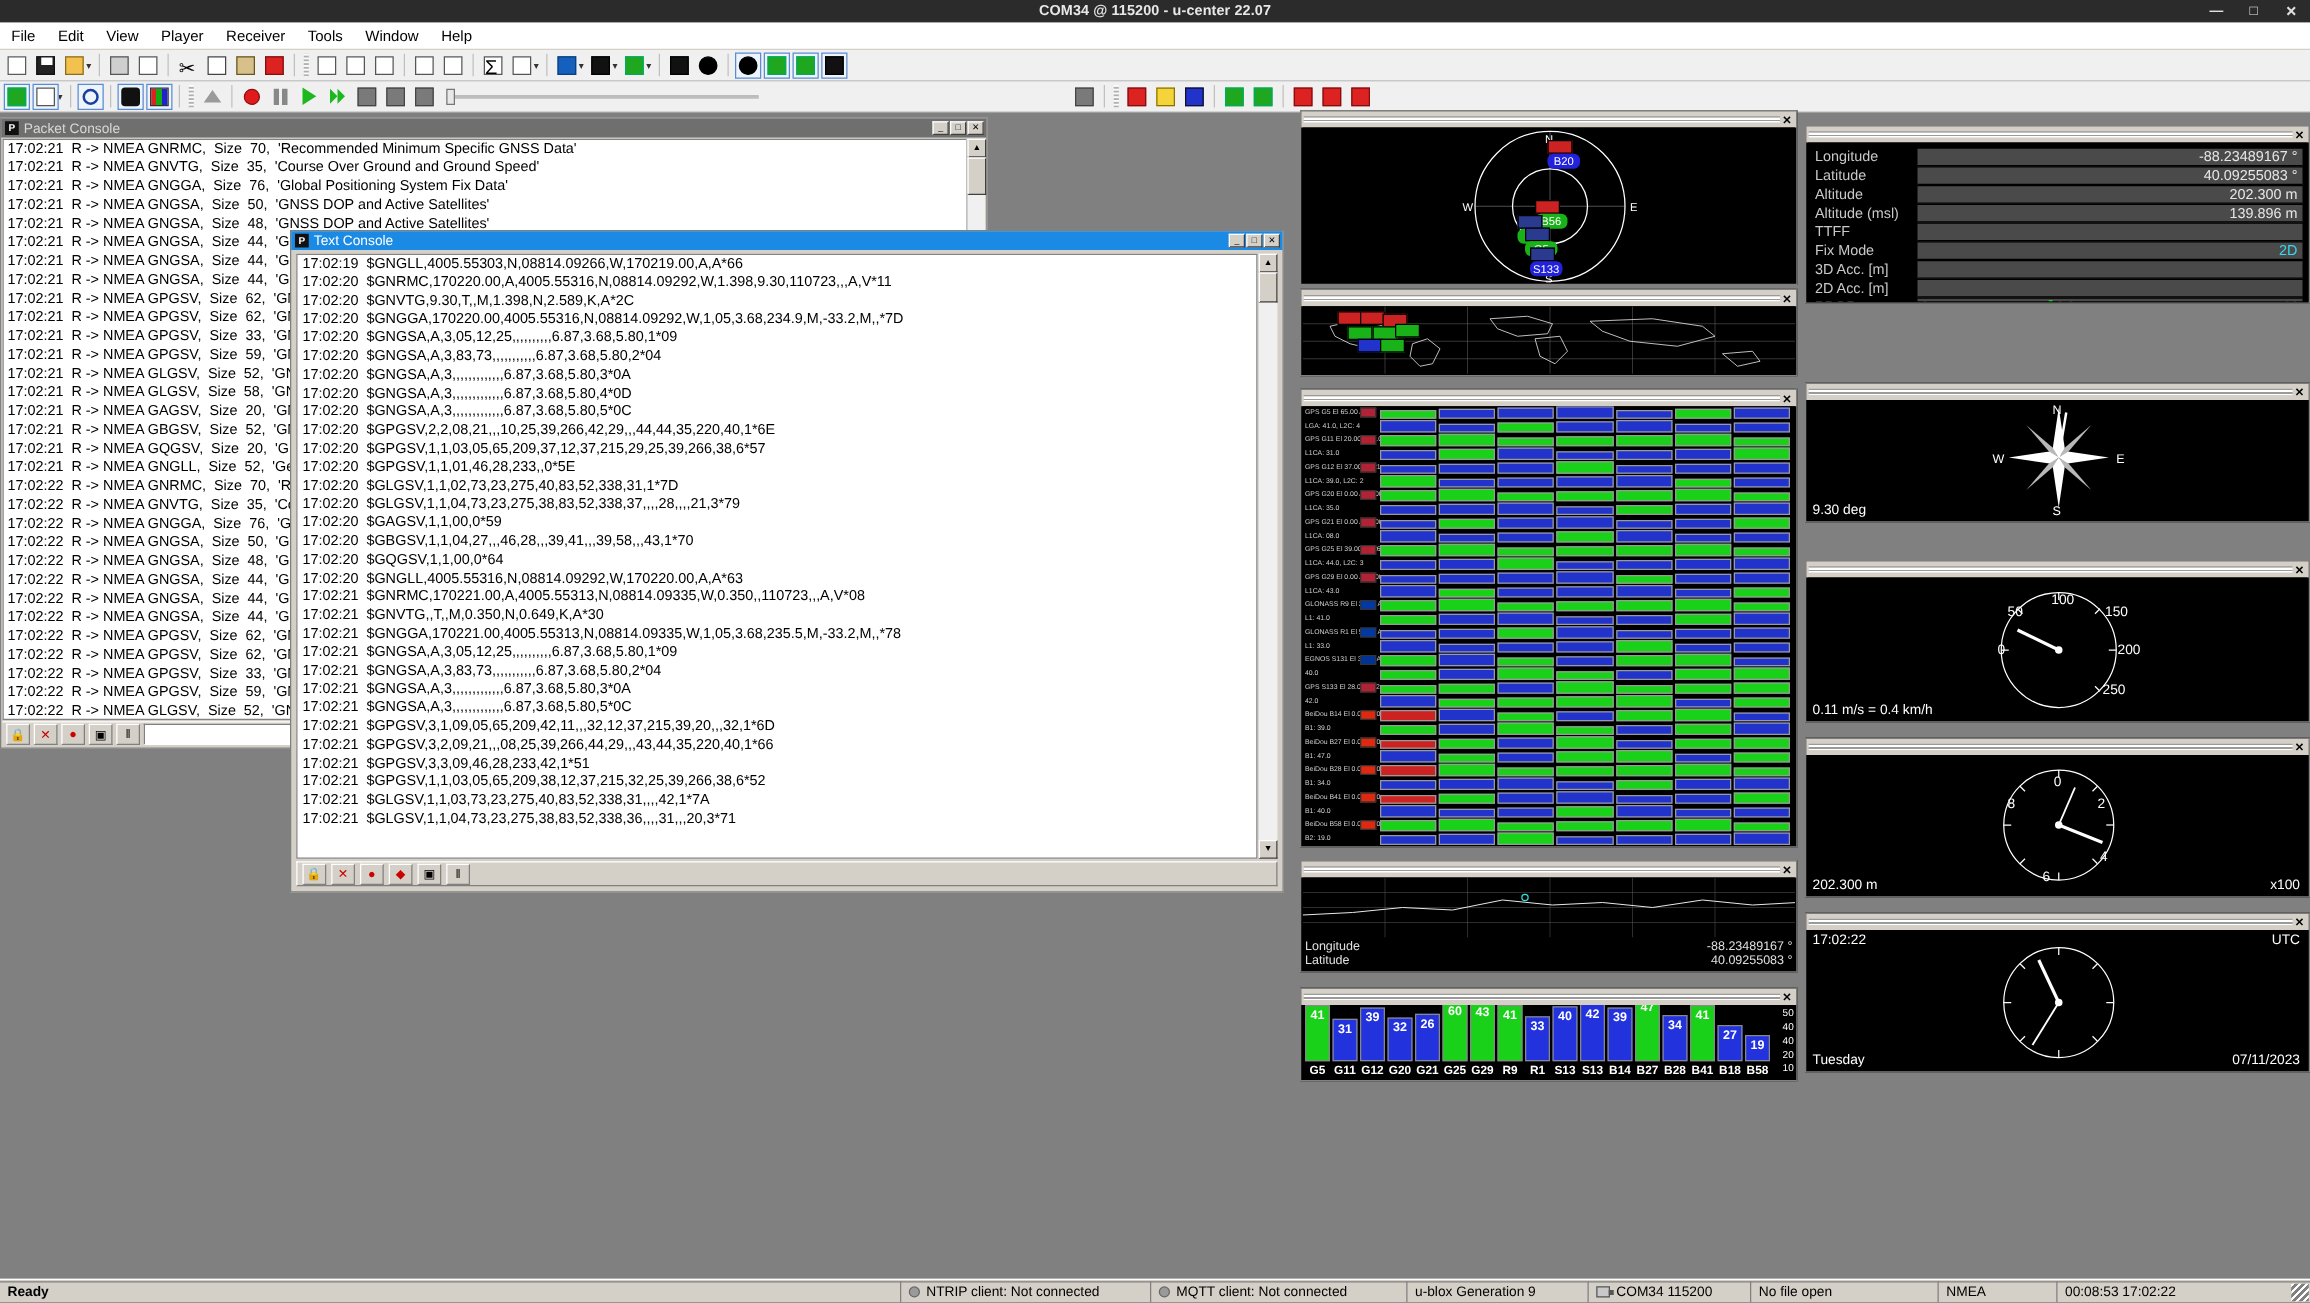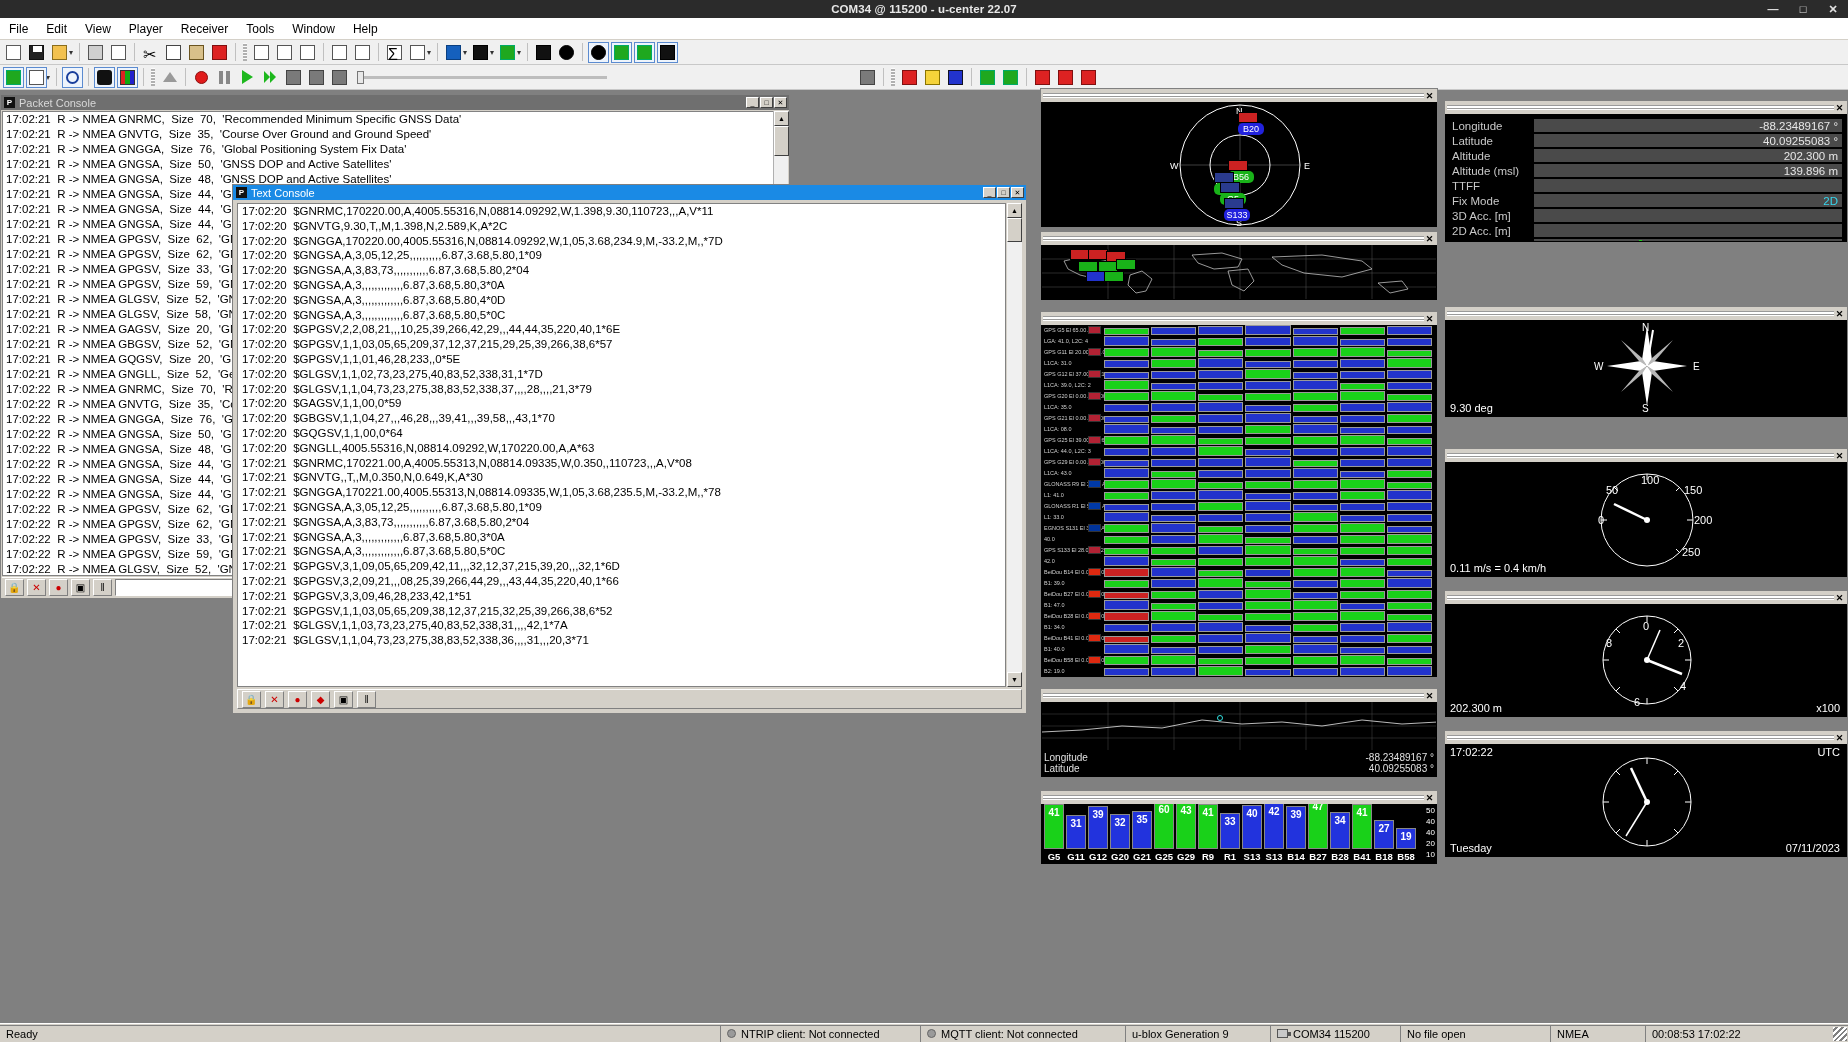--- a/index.html
+++ b/index.html
@@ -205,21 +205,21 @@
   .gauge-lbl { position:absolute; color:#fff; font-size:11px; }
 
   
   .statusbar {
     position:absolute; left:0; bottom:0; width:1848px; height:19px;
     background:#d4d0c8; border-top:1px solid #fff;
     display:flex; align-items:center; font-size:11px; color:#000;
   }
   .sb-cell { height:17px; display:flex; align-items:center; gap:5px; padding:0 6px;
              border-left:1px solid #808080; border-top:1px solid #808080; }
-  .sb-cell.first { border-left:none; flex:0 0 720px; }
+  .sb-cell.first { border-left:none; flex:0 0 720px;font-weight:bold; }
   .led { width:9px; height:9px; border-radius:50%; background:#19c819; border:1px solid #0a7a0a;}
   .led.gray { background:#9a9a9a; border-color:#666; }
   .plug { width:11px; height:9px; background:#c8c8c8; border:1px solid #555; position:relative;}
   .plug:after { content:""; position:absolute; right:-4px; top:2px; width:4px; height:4px; background:#555;}
   .sb-grip { position:absolute; right:1px; bottom:1px; width:14px; height:14px;
              background:repeating-linear-gradient(135deg,#fff 0 2px,#808080 2px 4px); }
 
   .mdi-bg { position:absolute; left:0; top:90px; width:1848px; height:933px; background:#808080; }
 </style>
 </head>
@@ -484,20 +484,21 @@
     <div class="win-title active">
       <span class="win-ico">P</span>
       <span class="win-caption">Text Console</span>
       <span class="win-ctrls">
         <span class="wc">_</span>
         <span class="wc">□</span>
         <span class="wc">✕</span>
       </span>
     </div>
     <div class="tc-body" id="tc-lines">
+        <div class="tc-line">17:02:19  $GNGLL,4005.55303,N,08814.09266,W,170219.00,A,A*66</div>
         <div class="tc-line">17:02:20  $GNRMC,170220.00,A,4005.55316,N,08814.09292,W,1.398,9.30,110723,,,A,V*11</div>
         <div class="tc-line">17:02:20  $GNVTG,9.30,T,,M,1.398,N,2.589,K,A*2C</div>
         <div class="tc-line">17:02:20  $GNGGA,170220.00,4005.55316,N,08814.09292,W,1,05,3.68,234.9,M,-33.2,M,,*7D</div>
         <div class="tc-line">17:02:20  $GNGSA,A,3,05,12,25,,,,,,,,,,6.87,3.68,5.80,1*09</div>
         <div class="tc-line">17:02:20  $GNGSA,A,3,83,73,,,,,,,,,,,6.87,3.68,5.80,2*04</div>
         <div class="tc-line">17:02:20  $GNGSA,A,3,,,,,,,,,,,,,6.87,3.68,5.80,3*0A</div>
         <div class="tc-line">17:02:20  $GNGSA,A,3,,,,,,,,,,,,,6.87,3.68,5.80,4*0D</div>
         <div class="tc-line">17:02:20  $GNGSA,A,3,,,,,,,,,,,,,6.87,3.68,5.80,5*0C</div>
         <div class="tc-line">17:02:20  $GPGSV,2,2,08,21,,,10,25,39,266,42,29,,,44,44,35,220,40,1*6E</div>
         <div class="tc-line">17:02:20  $GPGSV,1,1,03,05,65,209,37,12,37,215,29,25,39,266,38,6*57</div>
@@ -1010,21 +1011,21 @@
           <div style="position: absolute; left: 24px; bottom: 14px; width: 20px; height: 34px; background: rgb(34, 51, 221); border: 1px solid rgb(136, 136, 136);"></div>
           <div style="position: absolute; left: 24px; bottom: 34px; width: 20px; text-align: center; color: rgb(255, 255, 255); font-size: 10px; font-weight: bold; font-family: &quot;Liberation Sans&quot;, sans-serif;">31</div>
           <div style="position: absolute; left: 24px; bottom: 1px; width: 20px; text-align: center; color: rgb(255, 255, 255); font-size: 9.5px; font-weight: bold; font-family: &quot;Liberation Sans&quot;, sans-serif;">G11</div>
           <div style="position: absolute; left: 46px; bottom: 14px; width: 20px; height: 43px; background: rgb(34, 51, 221); border: 1px solid rgb(136, 136, 136);"></div>
           <div style="position: absolute; left: 46px; bottom: 43px; width: 20px; text-align: center; color: rgb(255, 255, 255); font-size: 10px; font-weight: bold; font-family: &quot;Liberation Sans&quot;, sans-serif;">39</div>
           <div style="position: absolute; left: 46px; bottom: 1px; width: 20px; text-align: center; color: rgb(255, 255, 255); font-size: 9.5px; font-weight: bold; font-family: &quot;Liberation Sans&quot;, sans-serif;">G12</div>
           <div style="position: absolute; left: 68px; bottom: 14px; width: 20px; height: 35px; background: rgb(34, 51, 221); border: 1px solid rgb(136, 136, 136);"></div>
           <div style="position: absolute; left: 68px; bottom: 35px; width: 20px; text-align: center; color: rgb(255, 255, 255); font-size: 10px; font-weight: bold; font-family: &quot;Liberation Sans&quot;, sans-serif;">32</div>
           <div style="position: absolute; left: 68px; bottom: 1px; width: 20px; text-align: center; color: rgb(255, 255, 255); font-size: 9.5px; font-weight: bold; font-family: &quot;Liberation Sans&quot;, sans-serif;">G20</div>
           <div style="position: absolute; left: 90px; bottom: 14px; width: 20px; height: 38px; background: rgb(34, 51, 221); border: 1px solid rgb(136, 136, 136);"></div>
-          <div style="position: absolute; left: 90px; bottom: 38px; width: 20px; text-align: center; color: rgb(255, 255, 255); font-size: 10px; font-weight: bold; font-family: &quot;Liberation Sans&quot;, sans-serif;">35</div>
+          <div style="position: absolute; left: 90px; bottom: 38px; width: 20px; text-align: center; color: rgb(255, 255, 255); font-size: 10px; font-weight: bold; font-family: &quot;Liberation Sans&quot;, sans-serif;">26</div>
           <div style="position: absolute; left: 90px; bottom: 1px; width: 20px; text-align: center; color: rgb(255, 255, 255); font-size: 9.5px; font-weight: bold; font-family: &quot;Liberation Sans&quot;, sans-serif;">G21</div>
           <div style="position: absolute; left: 112px; bottom: 14px; width: 20px; height: 48px; background: rgb(25, 209, 25); border: 1px solid rgb(136, 136, 136);"></div>
           <div style="position: absolute; left: 112px; bottom: 48px; width: 20px; text-align: center; color: rgb(255, 255, 255); font-size: 10px; font-weight: bold; font-family: &quot;Liberation Sans&quot;, sans-serif;">60</div>
           <div style="position: absolute; left: 112px; bottom: 1px; width: 20px; text-align: center; color: rgb(255, 255, 255); font-size: 9.5px; font-weight: bold; font-family: &quot;Liberation Sans&quot;, sans-serif;">G25</div>
           <div style="position: absolute; left: 134px; bottom: 14px; width: 20px; height: 47px; background: rgb(25, 209, 25); border: 1px solid rgb(136, 136, 136);"></div>
           <div style="position: absolute; left: 134px; bottom: 47px; width: 20px; text-align: center; color: rgb(255, 255, 255); font-size: 10px; font-weight: bold; font-family: &quot;Liberation Sans&quot;, sans-serif;">43</div>
           <div style="position: absolute; left: 134px; bottom: 1px; width: 20px; text-align: center; color: rgb(255, 255, 255); font-size: 9.5px; font-weight: bold; font-family: &quot;Liberation Sans&quot;, sans-serif;">G29</div>
           <div style="position: absolute; left: 156px; bottom: 14px; width: 20px; height: 45px; background: rgb(25, 209, 25); border: 1px solid rgb(136, 136, 136);"></div>
           <div style="position: absolute; left: 156px; bottom: 45px; width: 20px; text-align: center; color: rgb(255, 255, 255); font-size: 10px; font-weight: bold; font-family: &quot;Liberation Sans&quot;, sans-serif;">41</div>
           <div style="position: absolute; left: 156px; bottom: 1px; width: 20px; text-align: center; color: rgb(255, 255, 255); font-size: 9.5px; font-weight: bold; font-family: &quot;Liberation Sans&quot;, sans-serif;">R9</div>

